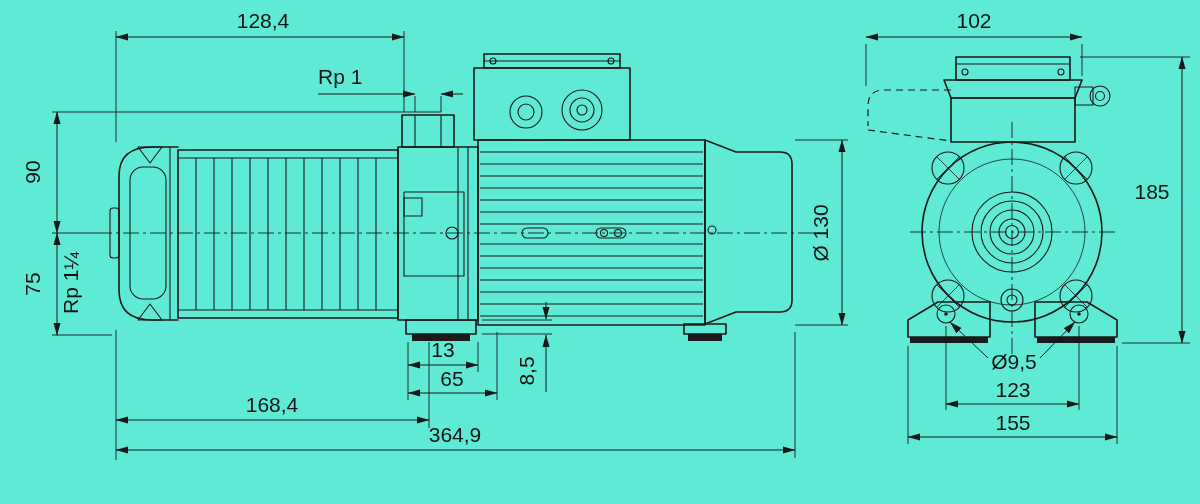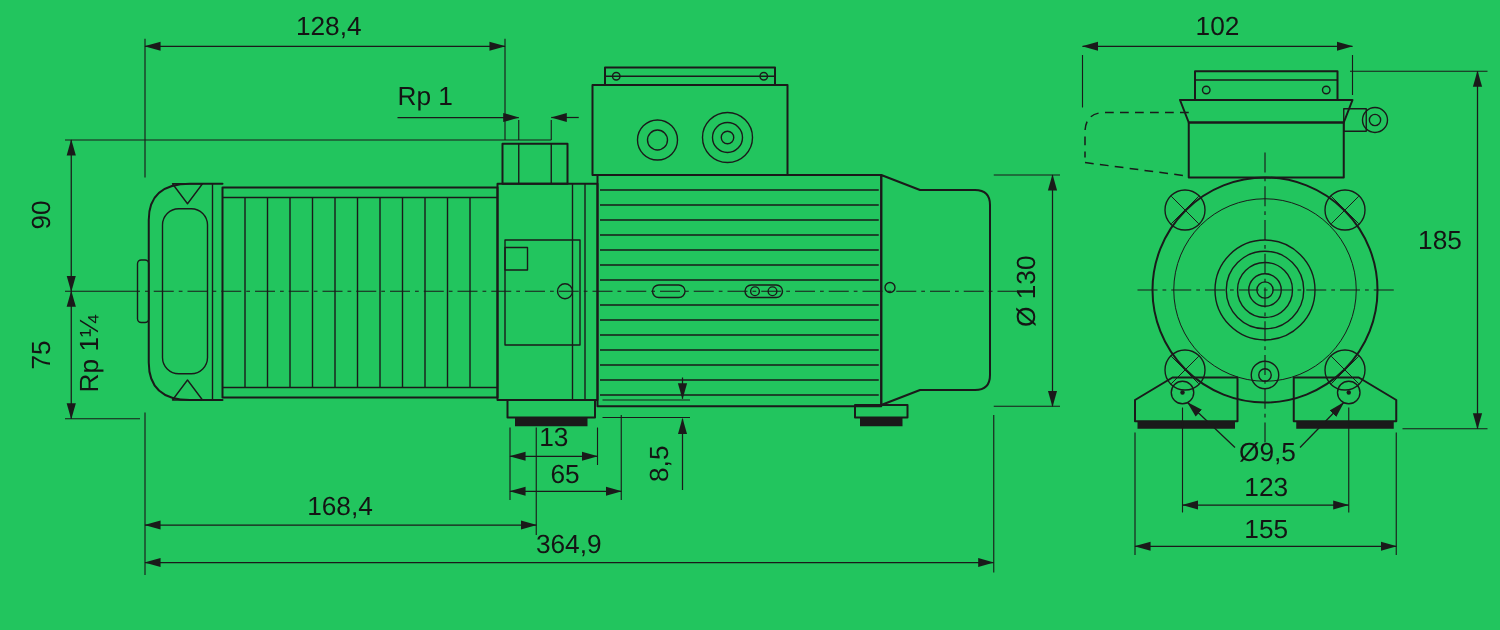--- a/index.html
+++ b/index.html
@@ -1,17 +1,17 @@
 <!DOCTYPE html>
 <html><head>
 <meta charset="utf-8">
 <style>
   html,body{margin:0;padding:0;background:#ffffff;}
   .sheet{
-    width:1200px;height:504px;background:#22c55e;
+    width:1200px;height:504px;background:#5eead4;
     font-family:"Liberation Sans",sans-serif;
     position:relative;overflow:hidden;
   }
   svg{display:block;}
   svg text{
     font-family:"Liberation Sans",sans-serif;
     font-size:21px;fill:#141414;
   }
   .ol{fill:none;stroke:#1a1a1a;stroke-width:1.6;stroke-linejoin:round;stroke-linecap:round;}
   .md{fill:none;stroke:#1a1a1a;stroke-width:1.1;stroke-linejoin:round;}

